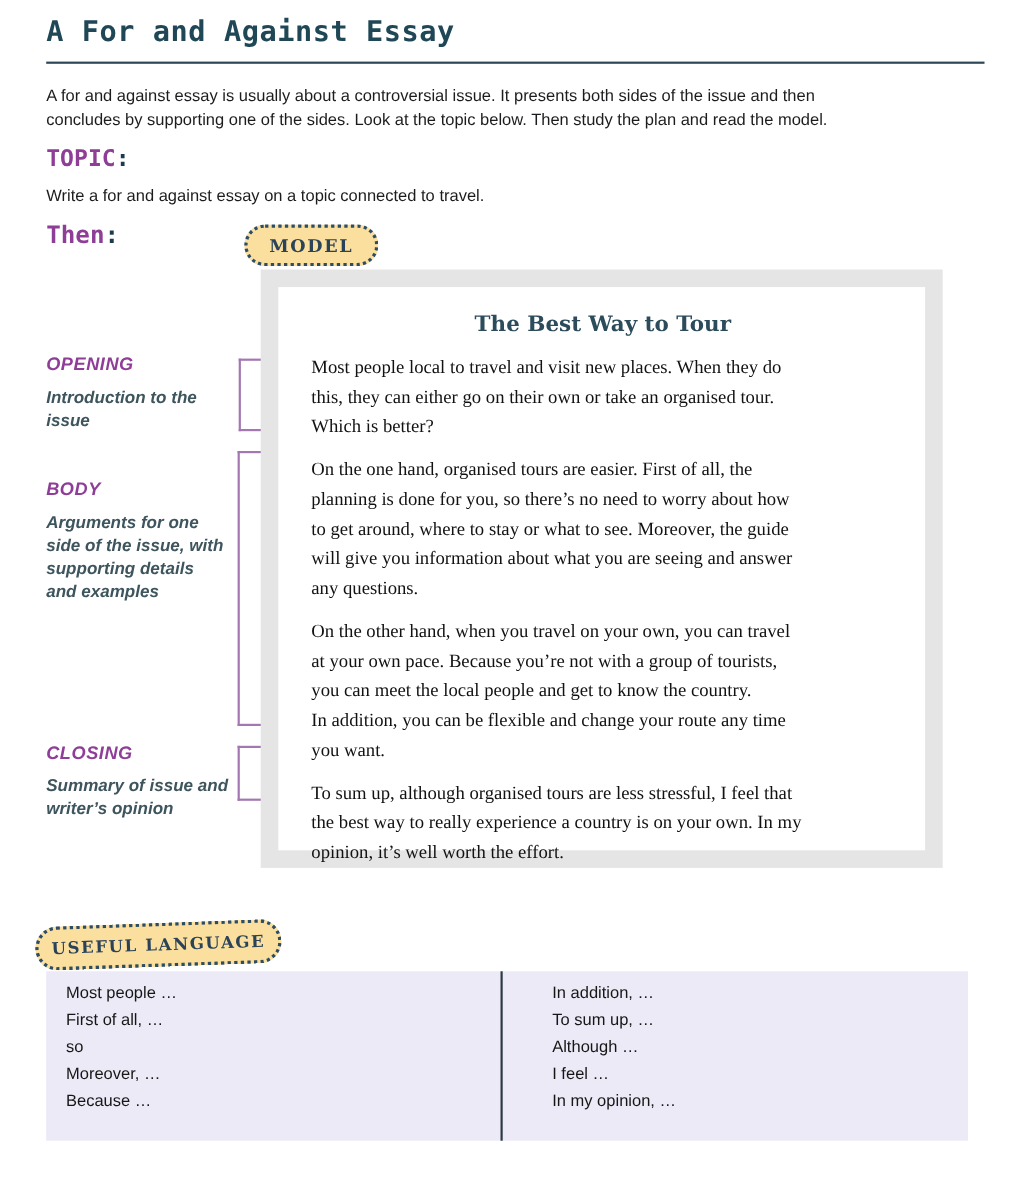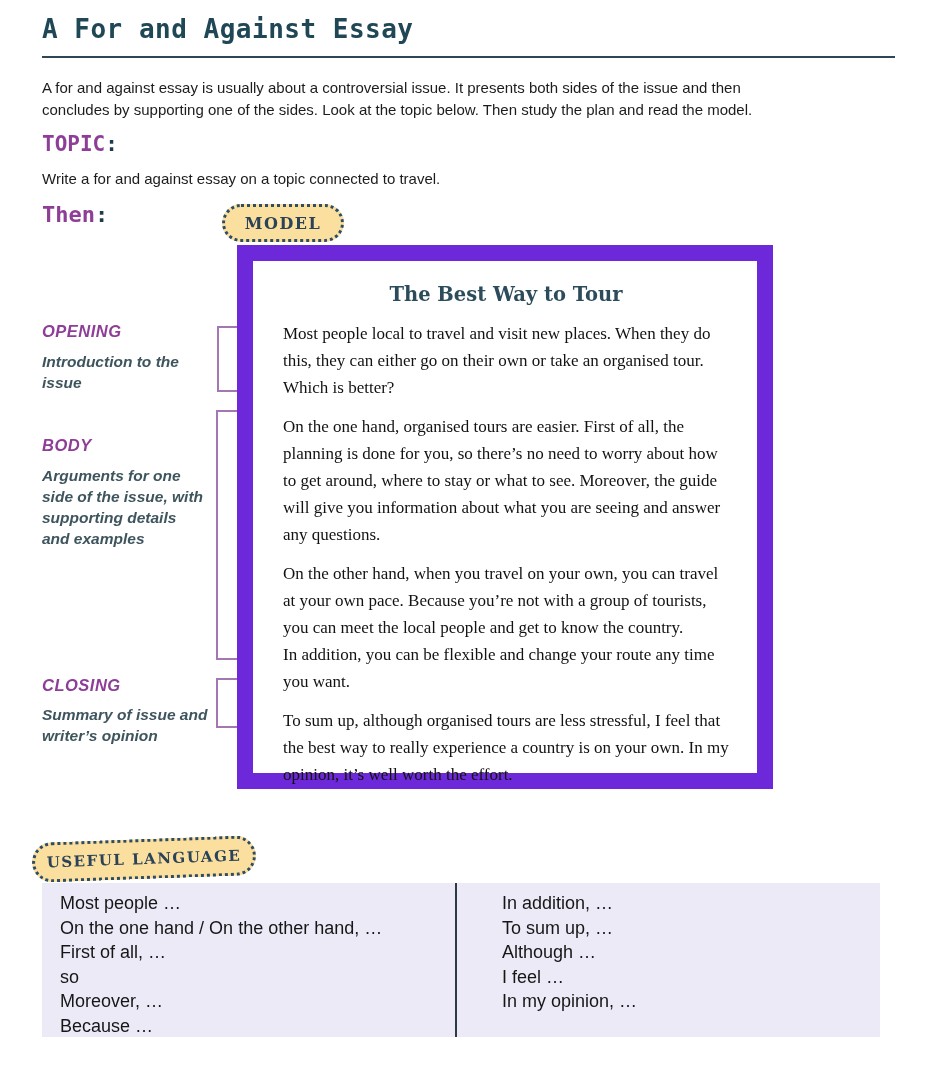--- a/index.html
+++ b/index.html
@@ -38,22 +38,22 @@
 
   .bracket {
     position:absolute; border:2px solid #A477B2; border-right:none; z-index:1;
     background:transparent;
   }
   .bracket-opening { left:217px; top:326px; width:26px; height:66px; }
   .bracket-body    { left:216px; top:410px; width:27px; height:250px; }
   .bracket-closing { left:216px; top:678px; width:27px; height:50px; }
 
   .model-box {
-    position:absolute; left:237px; top:245px; width:536px; height:544px;
-    background:#6d28d9; z-index:2;
+    position:absolute; left:237px; top:245px; width:620px; height:544px;
+    background:#e5e5e5; z-index:2;
   }
   .model-inner {
     position:absolute; left:16px; top:16px; right:16px; bottom:16px;
     background:#ffffff; padding:20px 28px 16px 30px;
   }
   .essay-title {
     text-align:center; font-family:"DejaVu Serif", serif; font-weight:bold;
     font-size:19.5px; color:#2C4C5C; margin:2px 0 15px 0;
   }
   .essay-p {
@@ -76,21 +76,21 @@
   .ph-closing { top:676px; }  .pd-closing { top:704px; }
 
   .useful-panel {
     position:absolute; left:42px; top:883px; width:838px; height:154px;
     background:#ECEAF7; z-index:1;
   }
   .useful-divider {
     position:absolute; left:413px; top:0; width:2px; height:154px;
     background:#2C3A45;
   }
-  .useful-col { position:absolute; top:8px; font-size:18px; line-height:24.6px; color:#161616; }
+  .useful-col { position:absolute; top:8px; font-size:15px; line-height:24.6px; color:#161616; }
   .useful-col-left  { left:18px;  width:380px; }
   .useful-col-right { left:422px; width:390px;margin-left:38px; }
 </style>
 </head>
 <body>
 
 <div class="page">
 
   <h1 class="page-title typewriter">A For and Against Essay</h1>
   <div class="title-rule"></div>
@@ -144,21 +144,20 @@
 opinion, it’s well worth the effort.</p>
     </div>
   </div>
 
   <div class="badge badge-useful">USEFUL LANGUAGE</div>
 
   <div class="useful-panel">
     <div class="useful-divider"></div>
     <div class="useful-col useful-col-left">
       <div>Most people …</div>
-      <div>On the one hand / On the other hand, …</div>
       <div>First of all, …</div>
       <div>so</div>
       <div>Moreover, …</div>
       <div>Because …</div>
     </div>
     <div class="useful-col useful-col-right">
       <div>In addition, …</div>
       <div>To sum up, …</div>
       <div>Although …</div>
       <div>I feel …</div>

